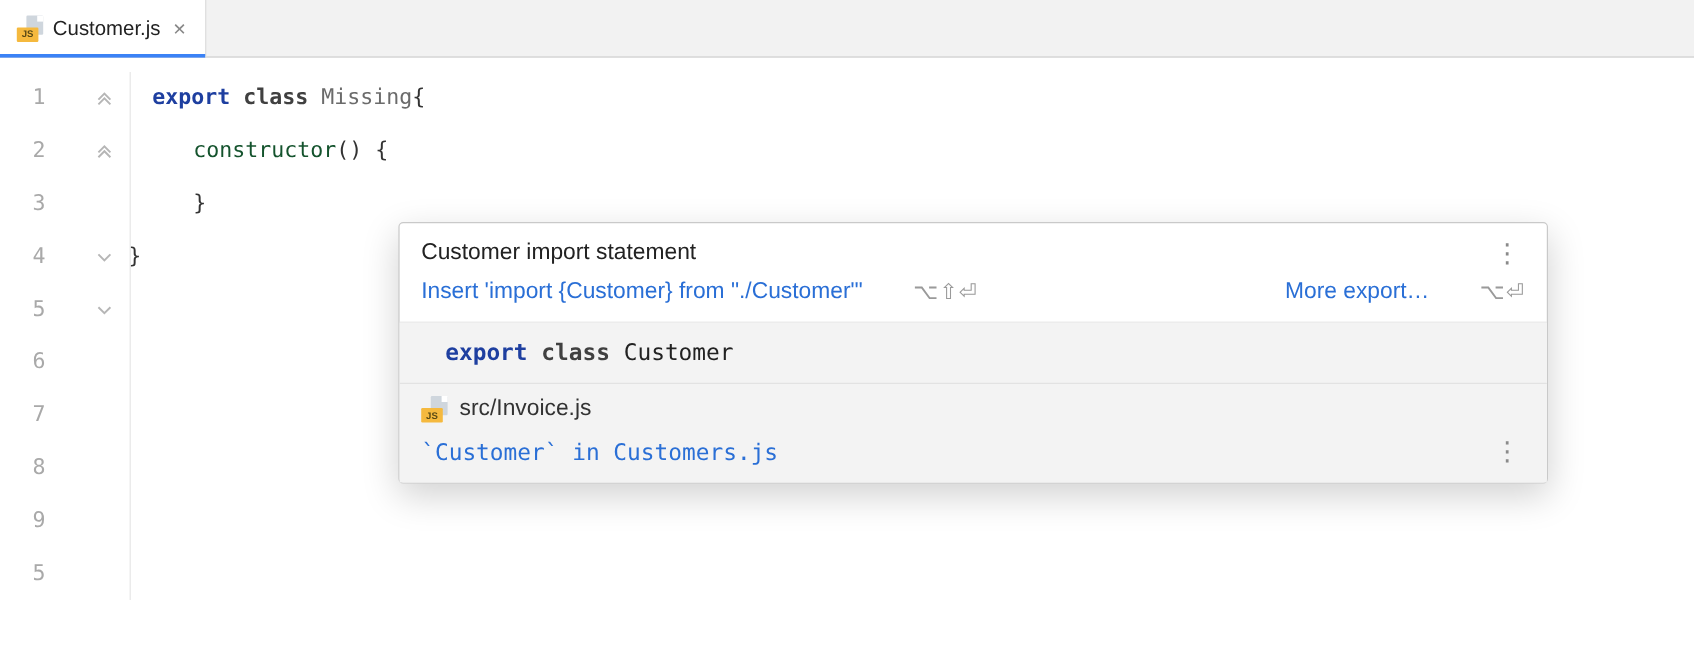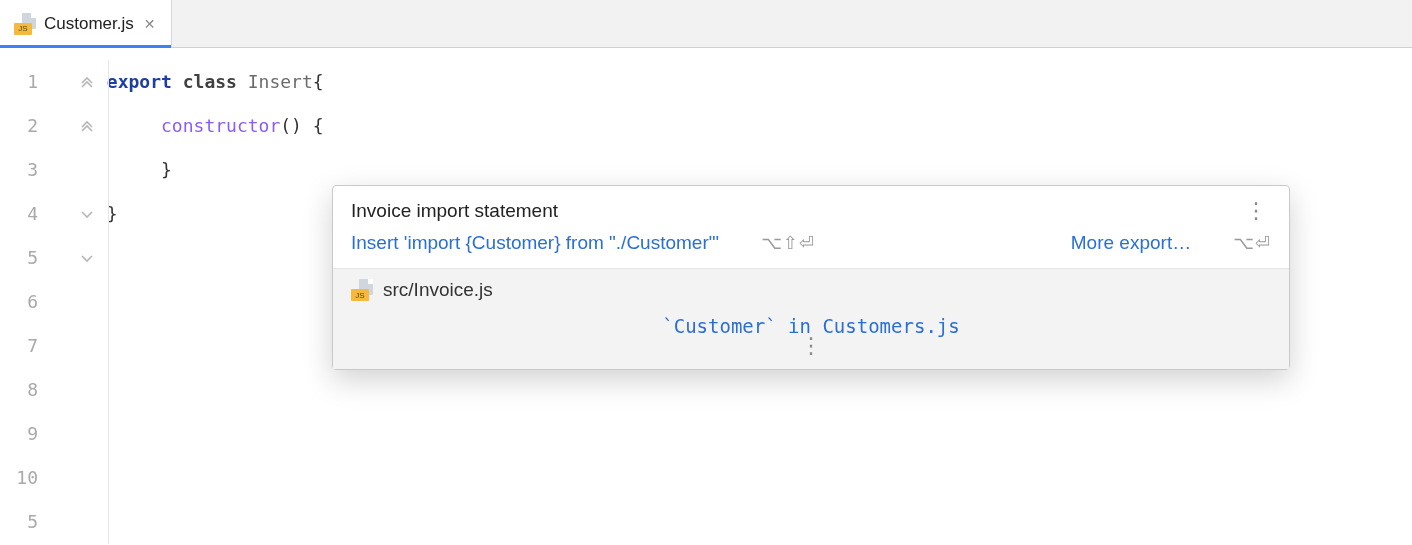--- a/index.html
+++ b/index.html
@@ -56,21 +56,21 @@
     position:absolute; right:0; top:0;
     width:5px; height:5px;
     background:#fff;
   }
   .js-icon .badge {
     position:absolute; left:0; bottom:0;
     width:18px; height:12px;
     background:#f5b93e;
     border-radius:1px;
     font-size:8px;
-    font-weight:400;
+    font-weight:700;
     color:#5a4a15;
     font-family: sans-serif;
     display:flex; align-items:center; justify-content:center;
   }
   .tab-close {
     color:#888;
     font-size:14px;
     padding:2px;
     cursor:pointer;
   }
@@ -113,23 +113,23 @@
     line-height:44px;
     white-space:pre;
   }
   .indent-guide {
     position:absolute;
     top: 12px;
     bottom:0;
     width:1px;
     background:#e6e6e6;
   }
-  .kw { color:#1e3fa0; font-weight:600; }
+  .kw { color:#1e3fa0; font-weight:600;margin-left:20px; }
   .kw2 { color:#404040; font-weight:600; }
-  .fn { color:#8b5cf6;margin-top:44px; }
+  .fn { color:#14532d;margin-top:44px; }
   .id { color:#6b6b6b; }
   .pl { color:#333; }
   .wavy {
     text-decoration: underline wavy #c9c9c9;
     text-underline-offset: 4px;
   }
 
   
   .popup {
     position:absolute;
@@ -190,21 +190,20 @@
     gap:10px;
     color:#333;
   }
   .footer {
     padding: 8px 18px 14px 18px;
     display:flex;
     align-items:center;
     justify-content:space-between;
     color:#2a6fd6;
     font-family: "Menlo","Consolas",monospace;
-    flex-direction: column;
   }
 </style>
 </head>
 <body>
 
 <div class="tabbar">
   <div class="tab">
     <span class="js-icon">
       <span class="page"></span>
       <span class="badge">JS</span>
@@ -244,48 +243,50 @@
       <span class="fold">
         <svg width="12" height="12" viewBox="0 0 12 12">
             <path d="M1 4 L6 9 L11 4" stroke="#b6b6b6" stroke-width="1.6" fill="none"></path>
           </svg>
       </span>
     </div>
     <div class="ln"><span>6</span></div>
     <div class="ln"><span>7</span></div>
     <div class="ln"><span>8</span></div>
     <div class="ln"><span>9</span></div>
-    <div class="ln"><span>10</span></div>
     <div class="ln"><span>5</span></div>
   </div>
 
   <div class="code">
     <div class="indent-guide" style="left:12px;"></div>
-    <div class="code-line"> <span class="kw">export</span> <span class="kw2">class</span> <span class="id">Insert</span><span class="pl">{</span></div>
+    <div class="code-line"> <span class="kw">export</span> <span class="kw2">class</span> <span class="id">Missing</span><span class="pl">{</span></div>
     <div class="code-line">      <span class="fn">constructor</span><span class="pl">()</span> <span class="pl">{</span></div>
     <div class="code-line">      <span class="pl">}</span></div>
     <div class="code-line"> <span class="pl">}</span></div>
   </div>
 </div>
 
 <div class="popup">
   <div class="popup-header">
     <div class="title">
-      <span>Invoice import statement</span>
+      <span>Customer import statement</span>
       <span class="dots">⋮</span>
     </div>
     <div class="actions">
       <span class="link">Insert 'import {Customer} from "./Customer"'</span>
       <span class="shortcut">⌥⇧⏎</span>
       <span style="flex:1"></span>
       <span class="link">More export…</span>
       <span class="shortcut">⌥⏎</span>
     </div>
   </div>
   <div class="popup-body">
+    <div class="decl">
+      <span class="kw">export</span> <span class="kw2">class</span> <span>Customer</span>
+    </div>
     <div class="loc">
       <span class="js-icon">
         <span class="page"></span>
         <span class="badge">JS</span>
       </span>
       <span>src/Invoice.js</span>
     </div>
     <div class="footer">
       <span class="link" style="font-family:'Menlo',monospace">`Customer` in Customers.js</span>
       <span class="dots">⋮</span>

